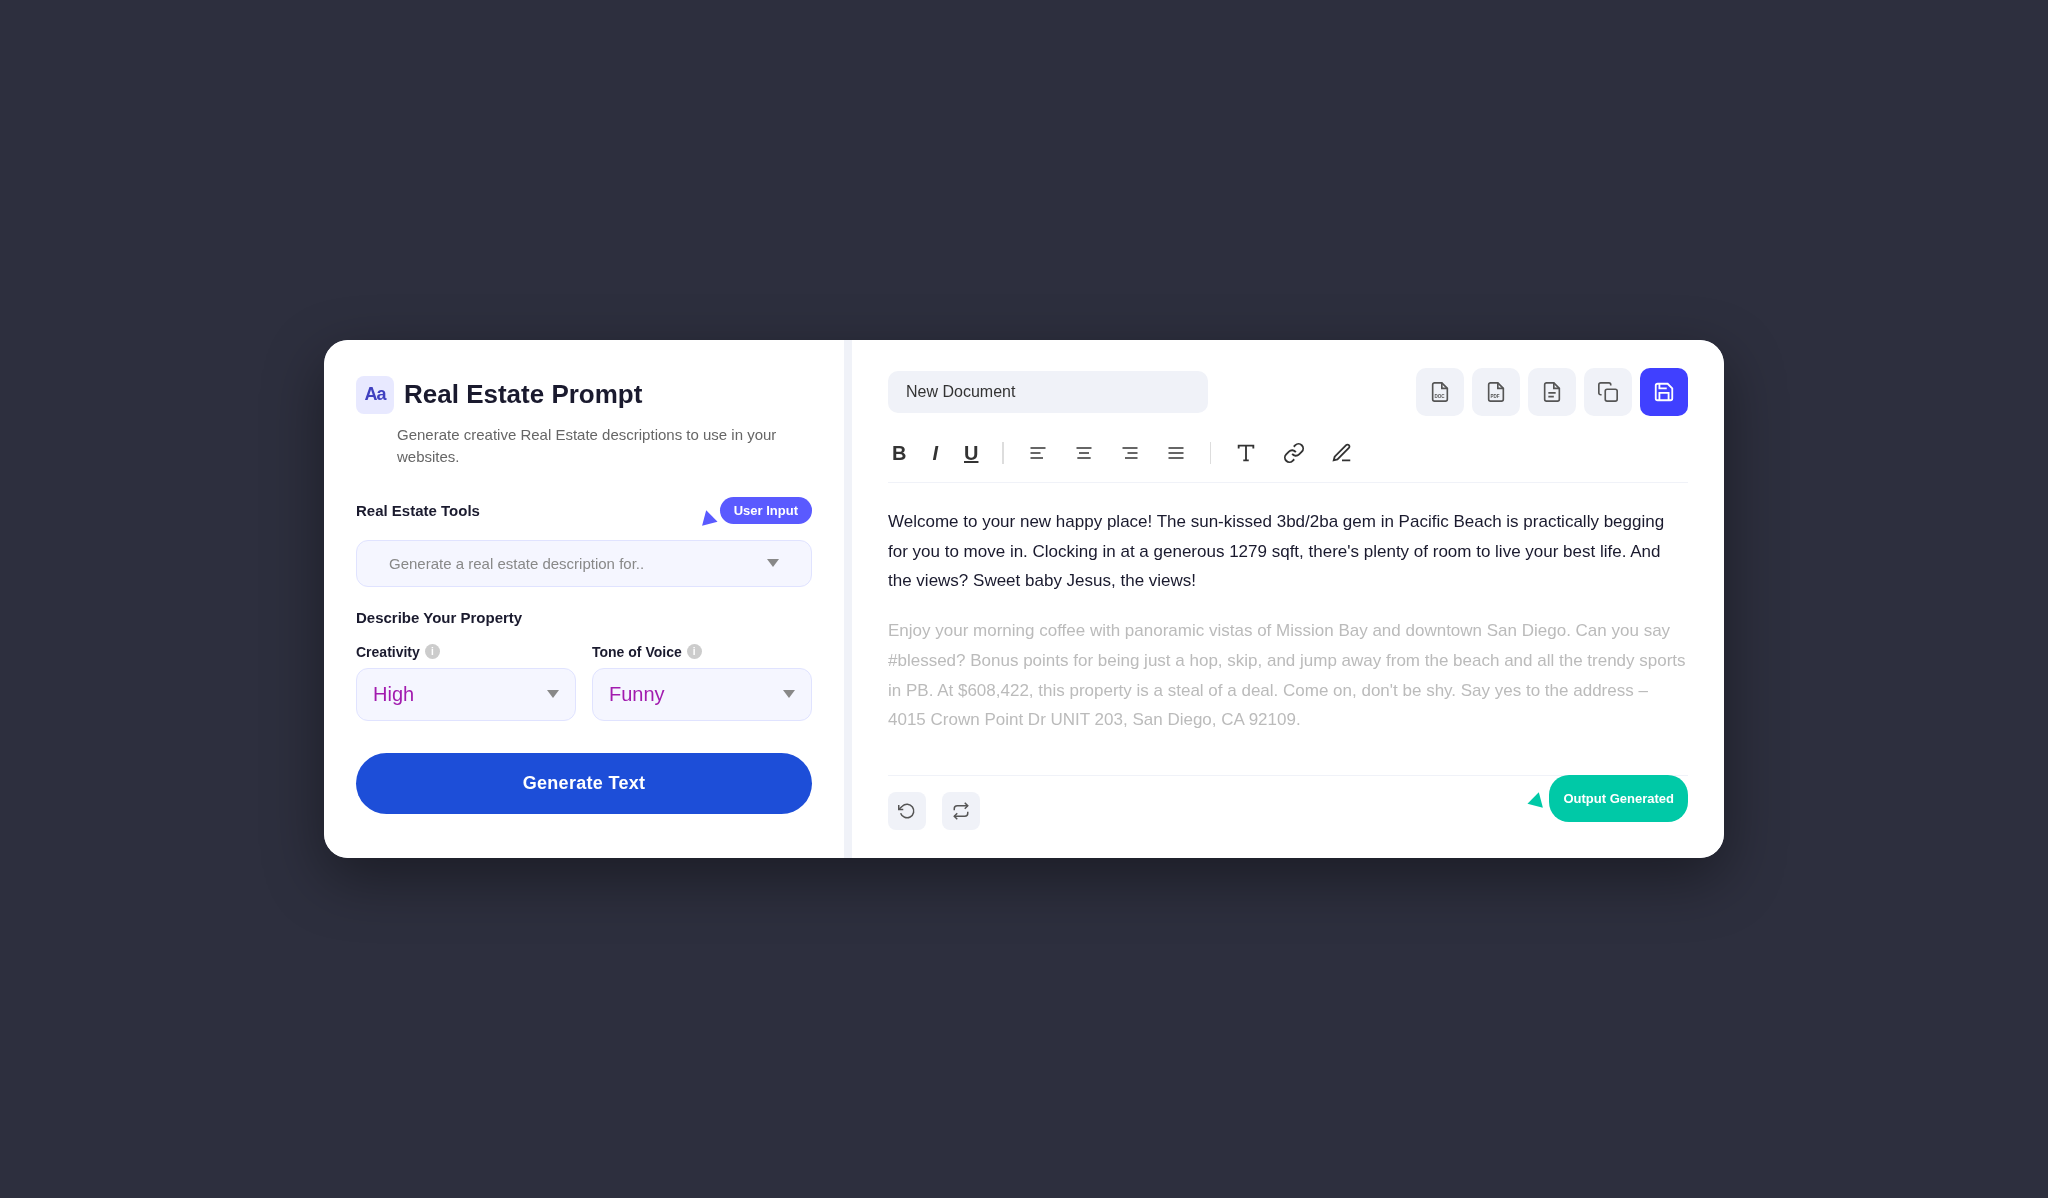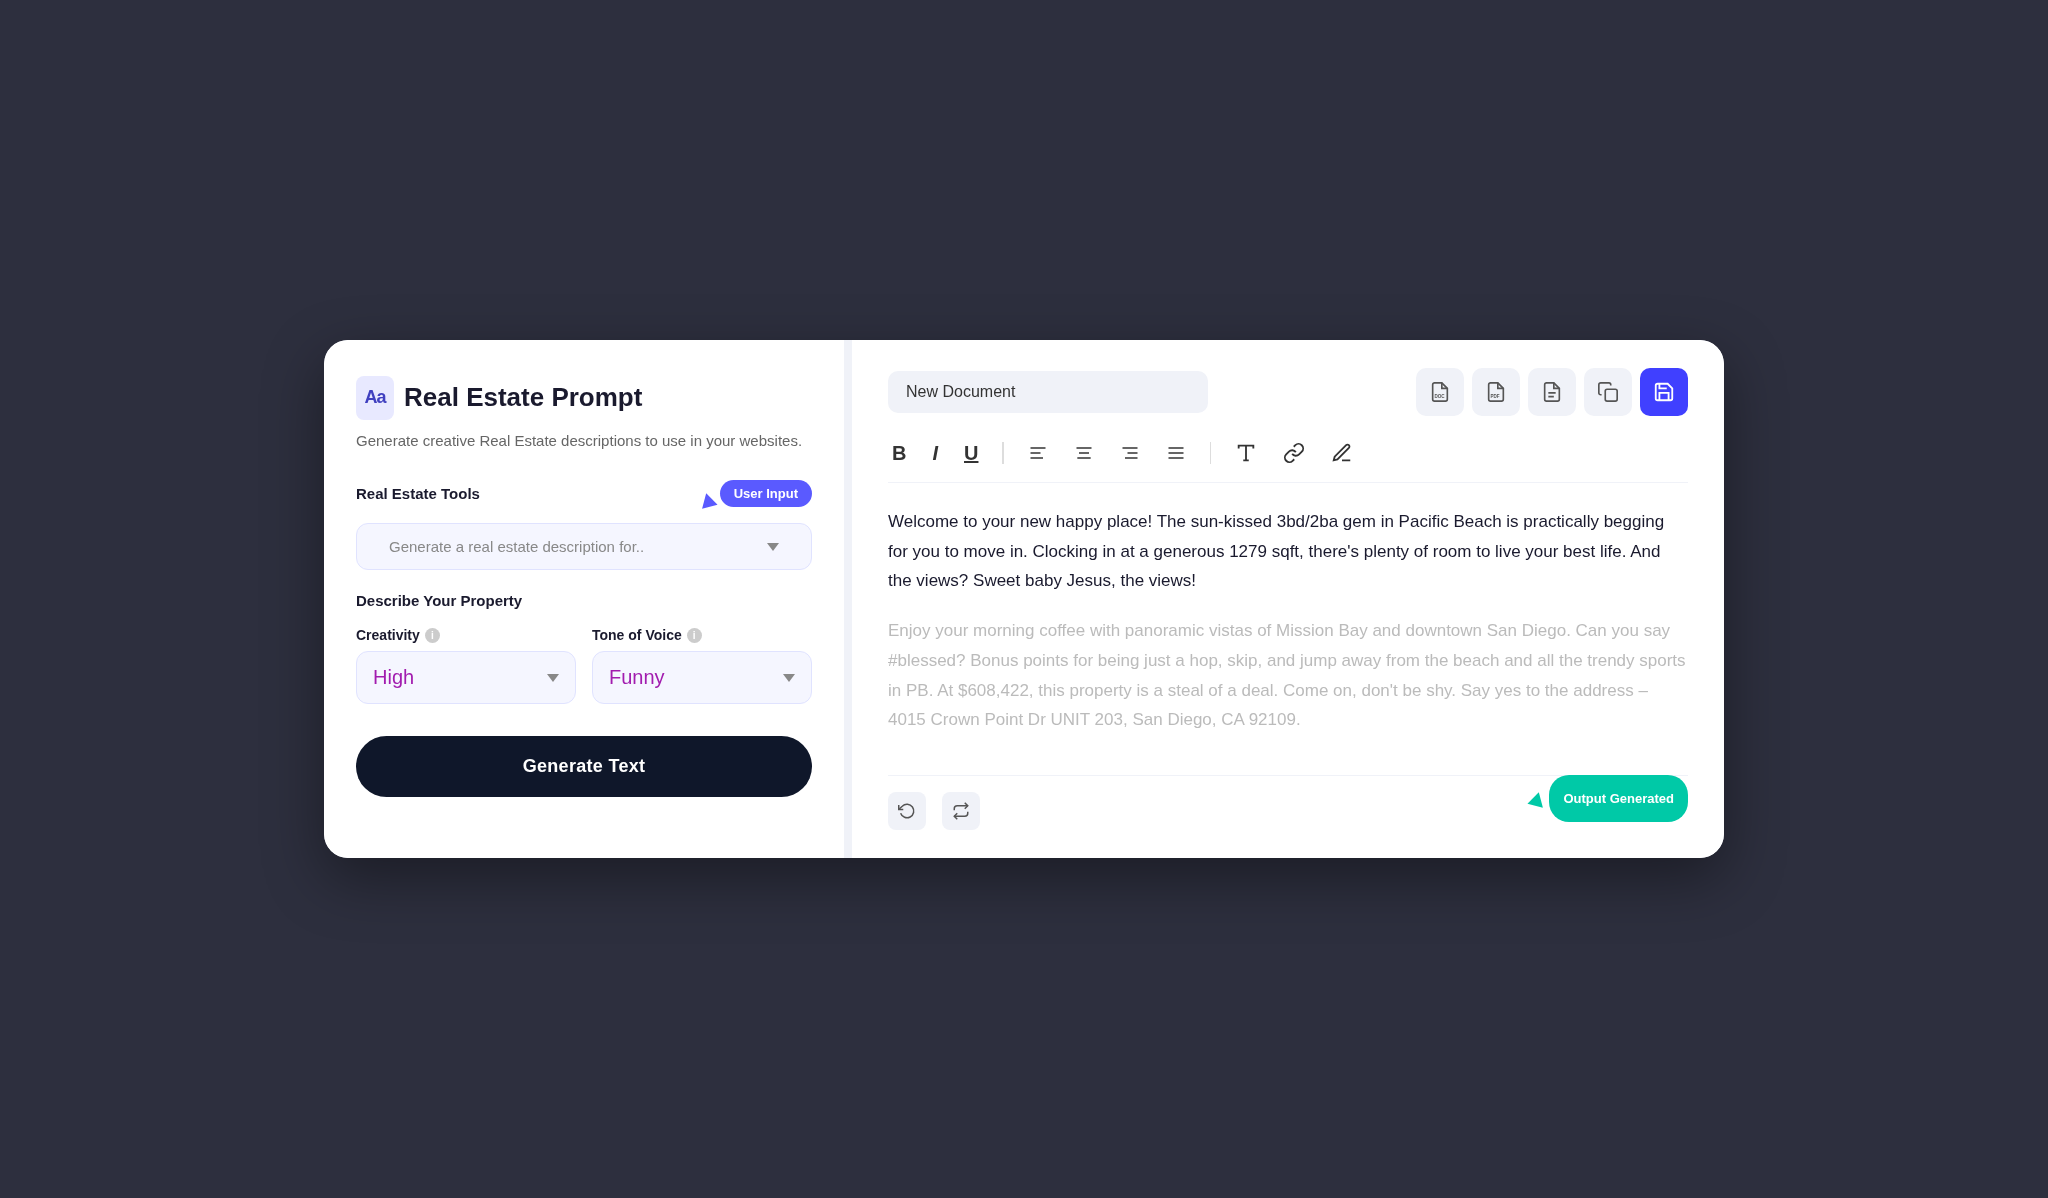--- a/index.html
+++ b/index.html
@@ -33,41 +33,42 @@
       gap: 0;
     }
     .logo-row {
       display: flex;
       align-items: center;
       gap: 10px;
       margin-bottom: 10px;
     }
     .logo-icon {
       width: 38px;
-      height: 44px;
+      height: 38px;
       background: #e8e9ff;
       border-radius: 8px;
       display: flex;
       align-items: center;
       justify-content: center;
       font-size: 18px;
       font-weight: 900;
       color: #4040c0;
       letter-spacing: -1px;
     }
     .app-title {
       font-size: 26px;
       font-weight: 800;
       color: #1a1a2e;
     }
     .app-subtitle {
       font-size: 15px;
       color: #666;
       line-height: 1.5;
       margin-bottom: 28px;
+      margin-left: 41px;
     }
 
     
     .user-input-row {
       display: flex;
       align-items: center;
       justify-content: space-between;
       margin-bottom: 8px;
     }
     .section-label {
@@ -180,21 +181,21 @@
       justify-content: space-between;
       cursor: pointer;
     }
     .select-field span {
       font-size: 20px;
       color: #a21caf;
       font-weight: 500;
     }
 
     .generate-btn {
-      background: #0f172a;
+      background: #1d4ed8;
       color: #fff;
       border: none;
       border-radius: 50px;
       padding: 20px;
       font-size: 18px;
       font-weight: 700;
       width: 100%;
       cursor: pointer;
       letter-spacing: 0.3px;
     }

